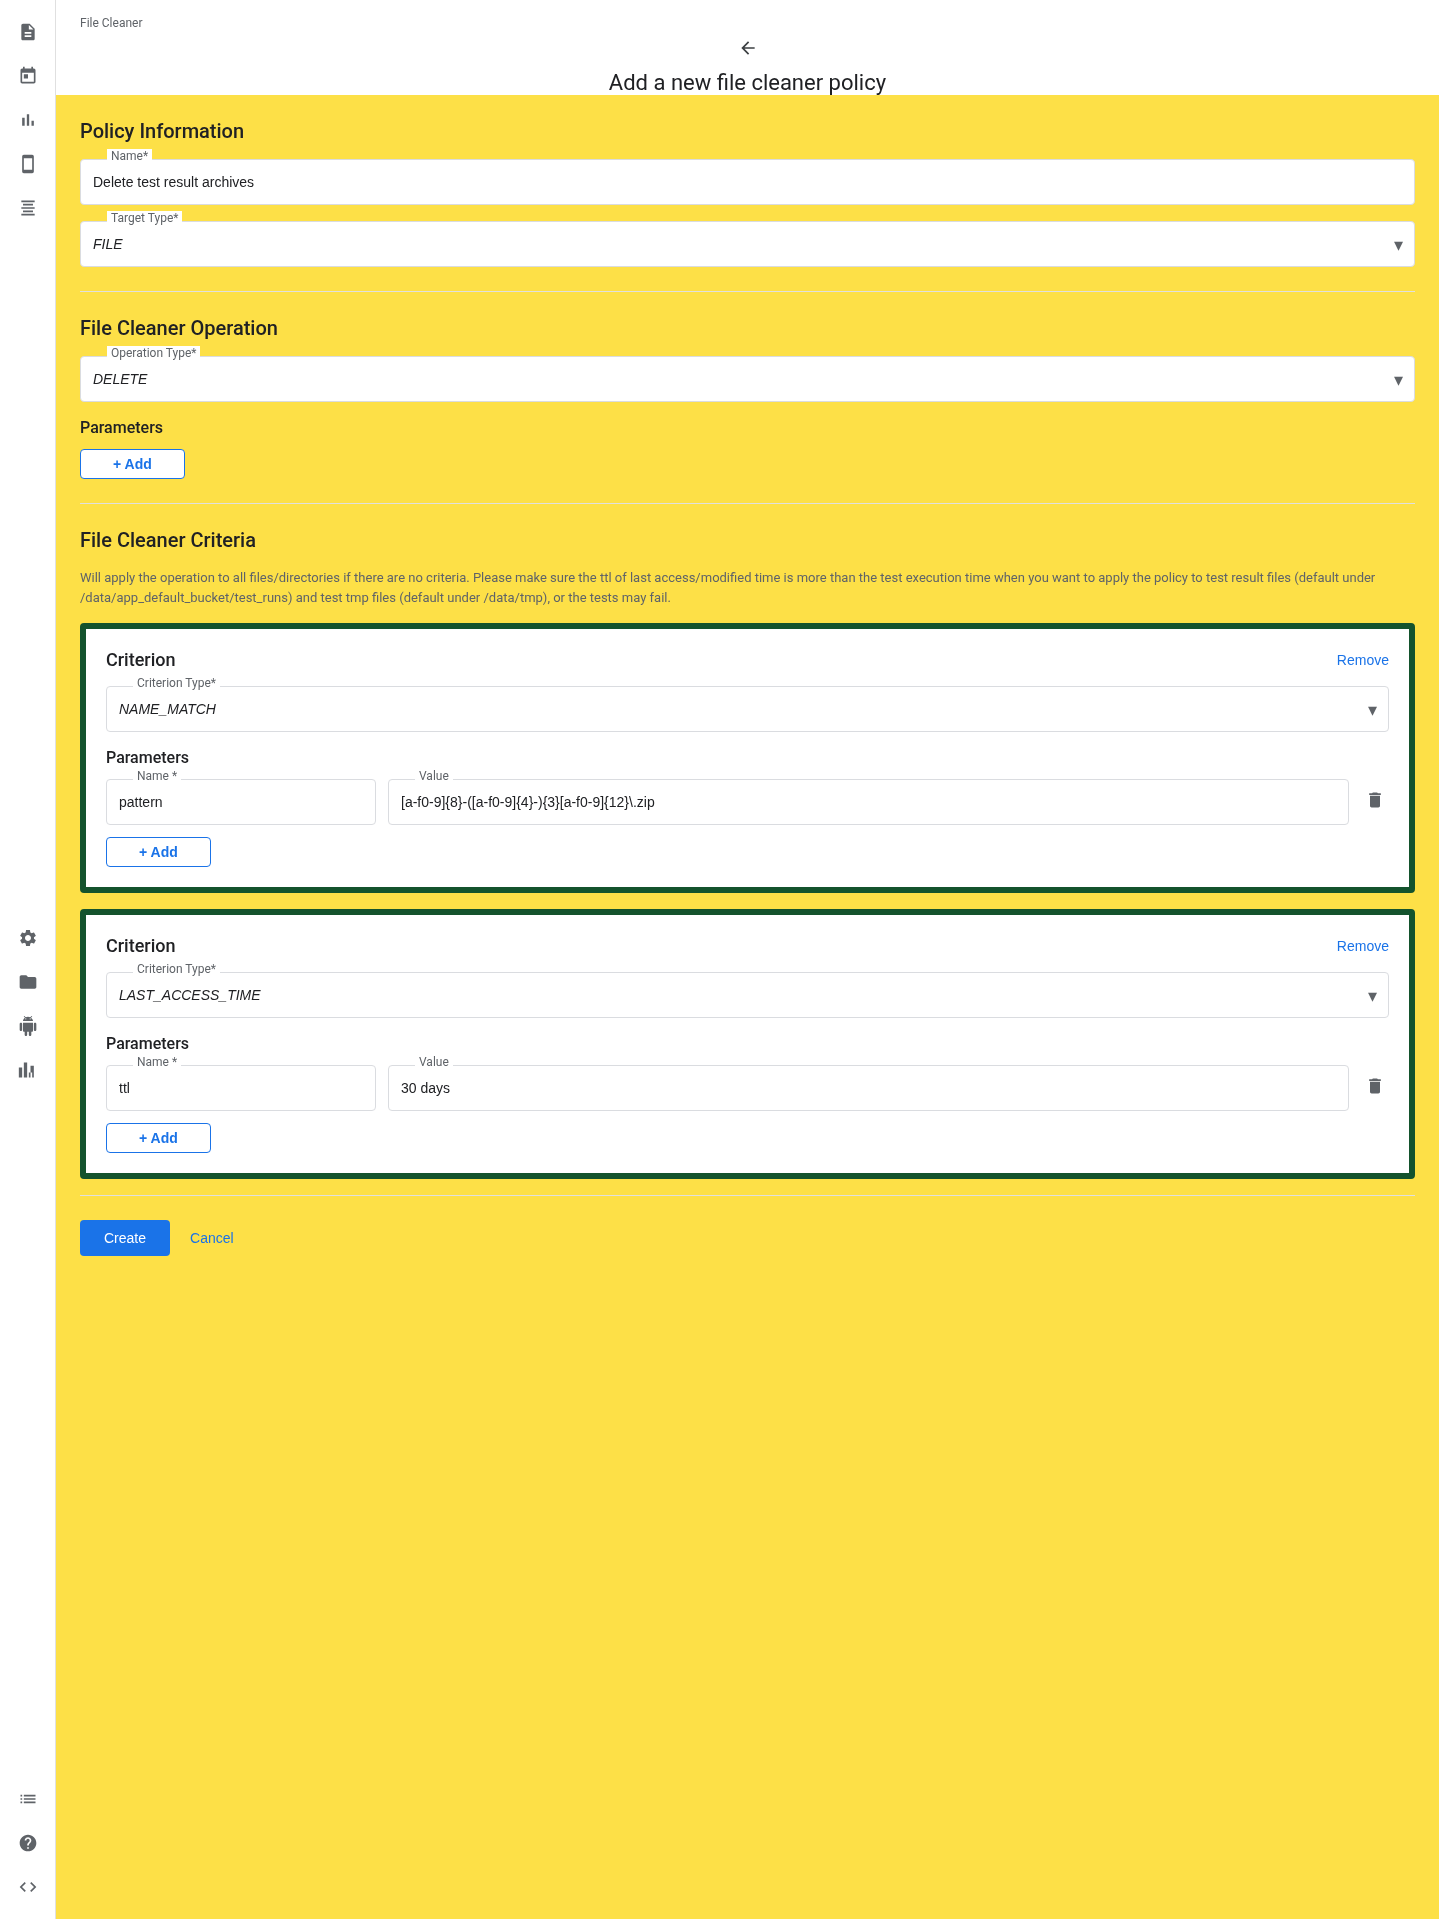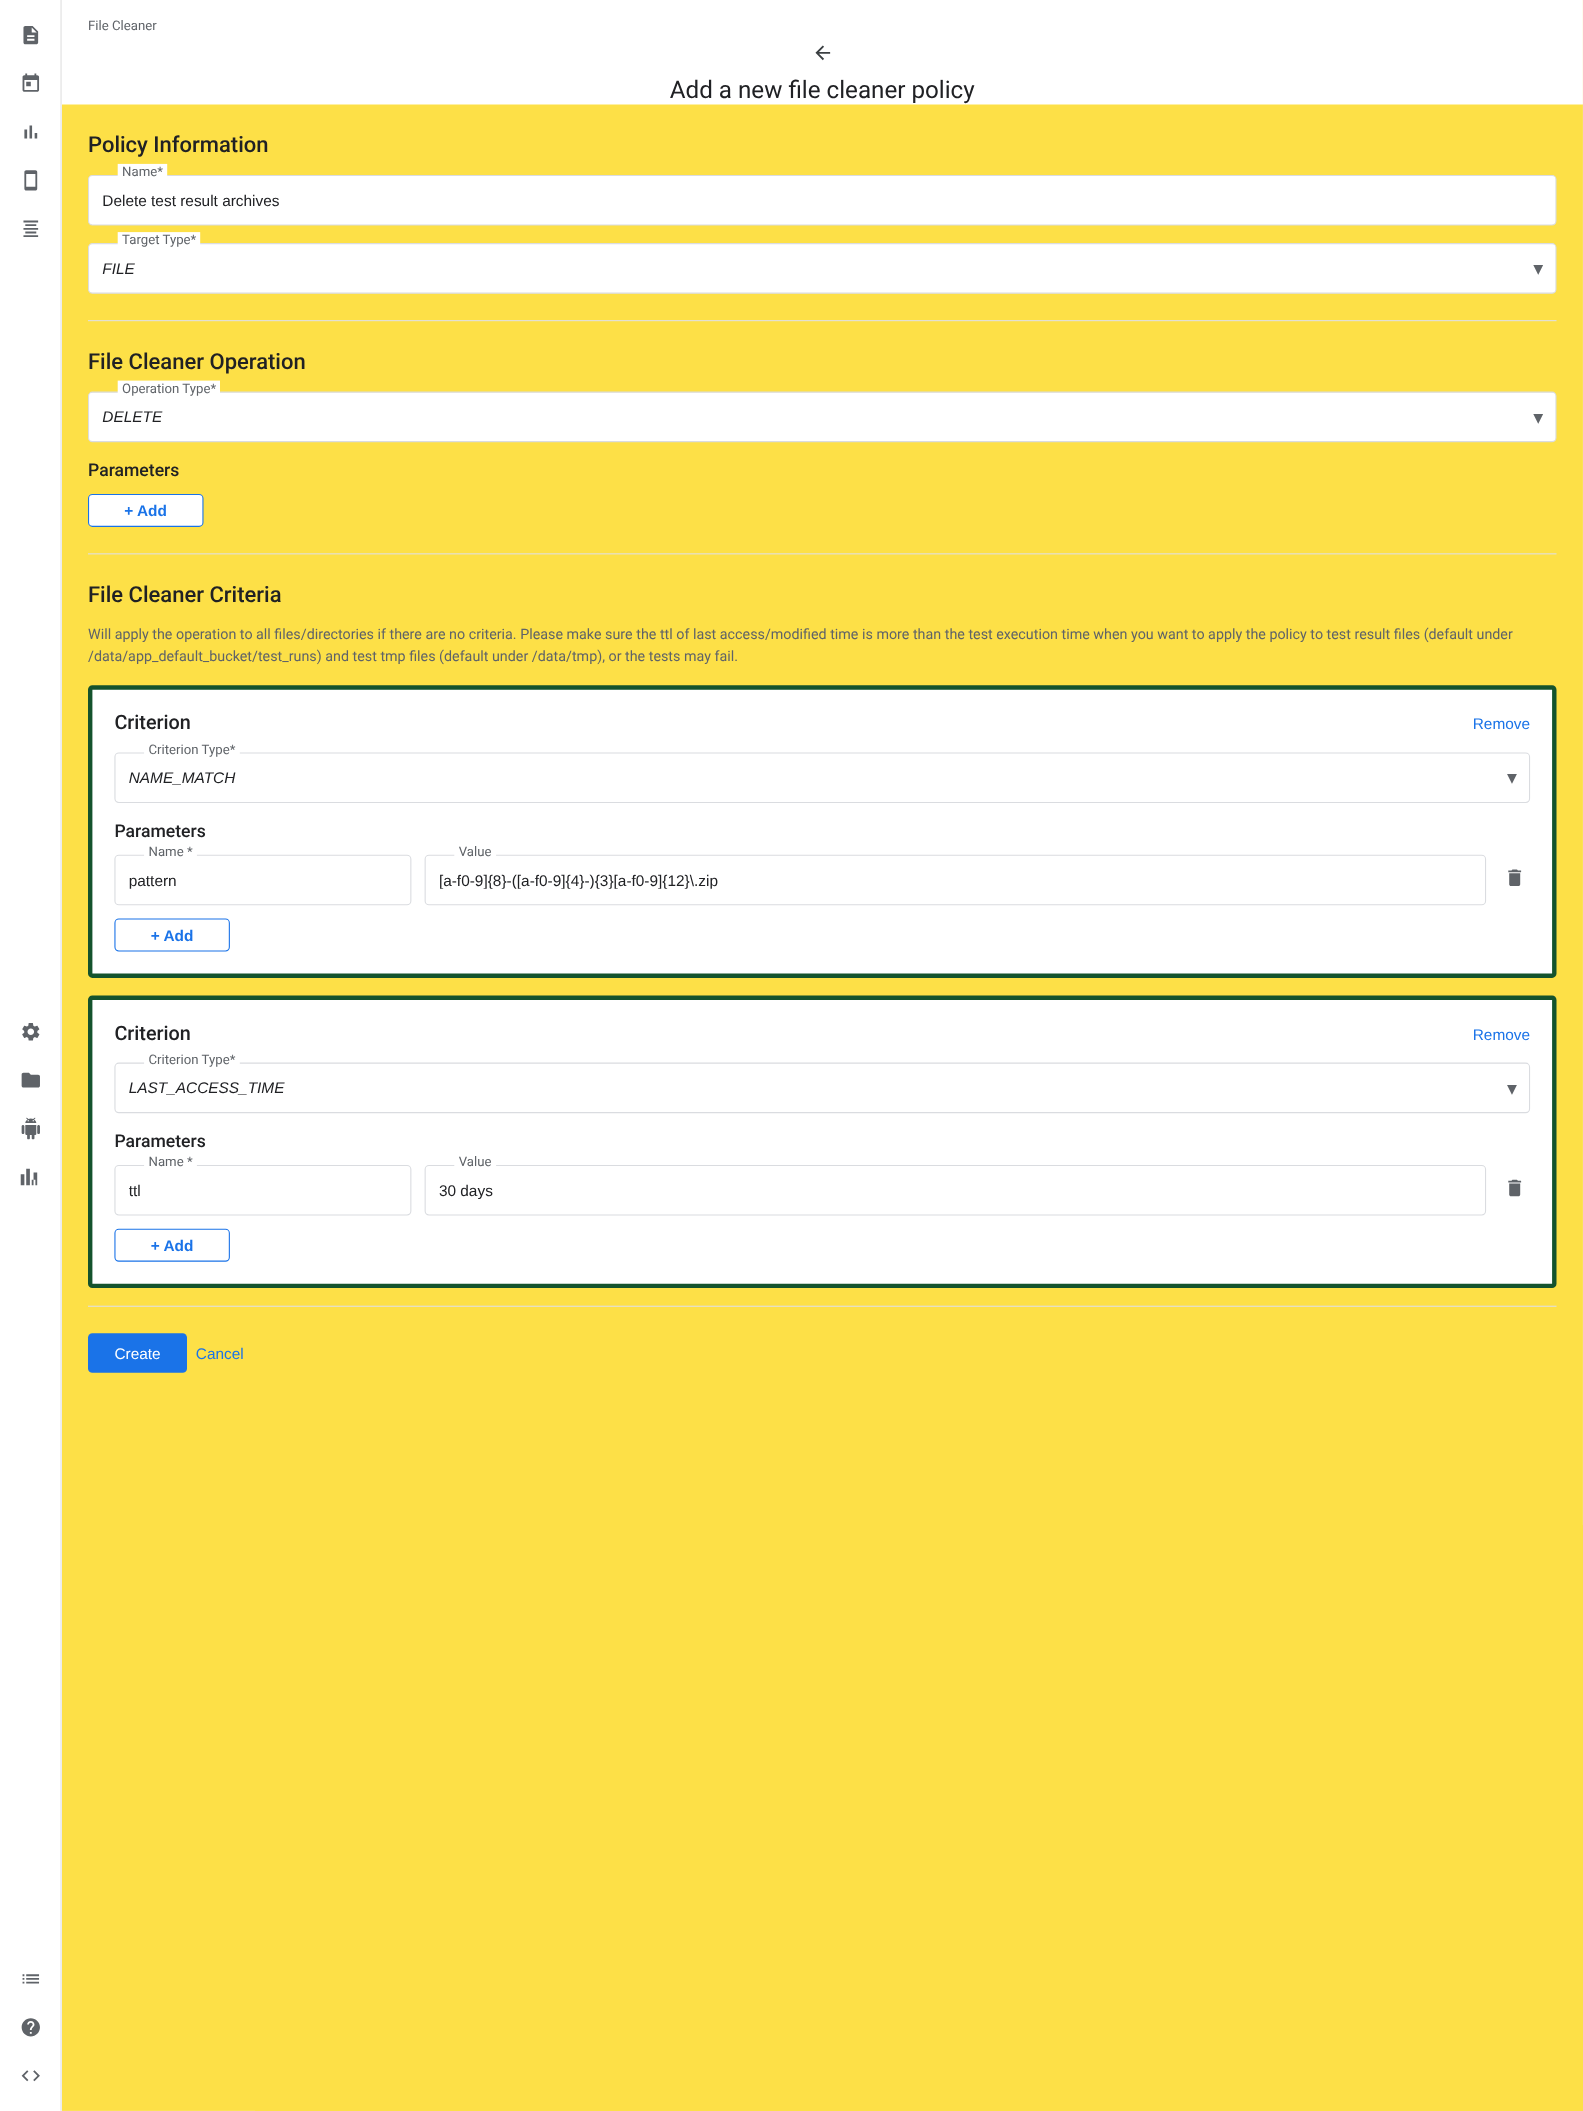--- a/index.html
+++ b/index.html
@@ -162,21 +162,21 @@
     
     .criteria-desc {
       font-size: 13px;
       color: #5f6368;
       margin-bottom: 16px;
       line-height: 1.5;
     }
 
     
     .criterion-card {
-      border: 4px solid #14532d;
+      border: 6px solid #14532d;
       border-radius: 4px;
       padding: 20px;
       margin-bottom: 16px;
       background: #fff;
     }
     .criterion-header {
       display: flex;
       justify-content: space-between;
       align-items: center;
       margin-bottom: 16px;
@@ -440,18 +440,18 @@
       </div>
 
       <div style="margin-top: 12px;">
         <button class="btn-outline">+ Add</button>
       </div>
     </div>
 
 
     <hr class="section-divider" style="margin: 0 0 24px 0;">
 
-    <div style="display: flex; align-items: flex-start;">
+    <div style="display: flex; gap: 12px; align-items: flex-start;">
       <button class="btn-primary">Create</button>
       <button class="btn-cancel">Cancel</button>
     </div>
   </div>
 </div>
 
 </body></html>

